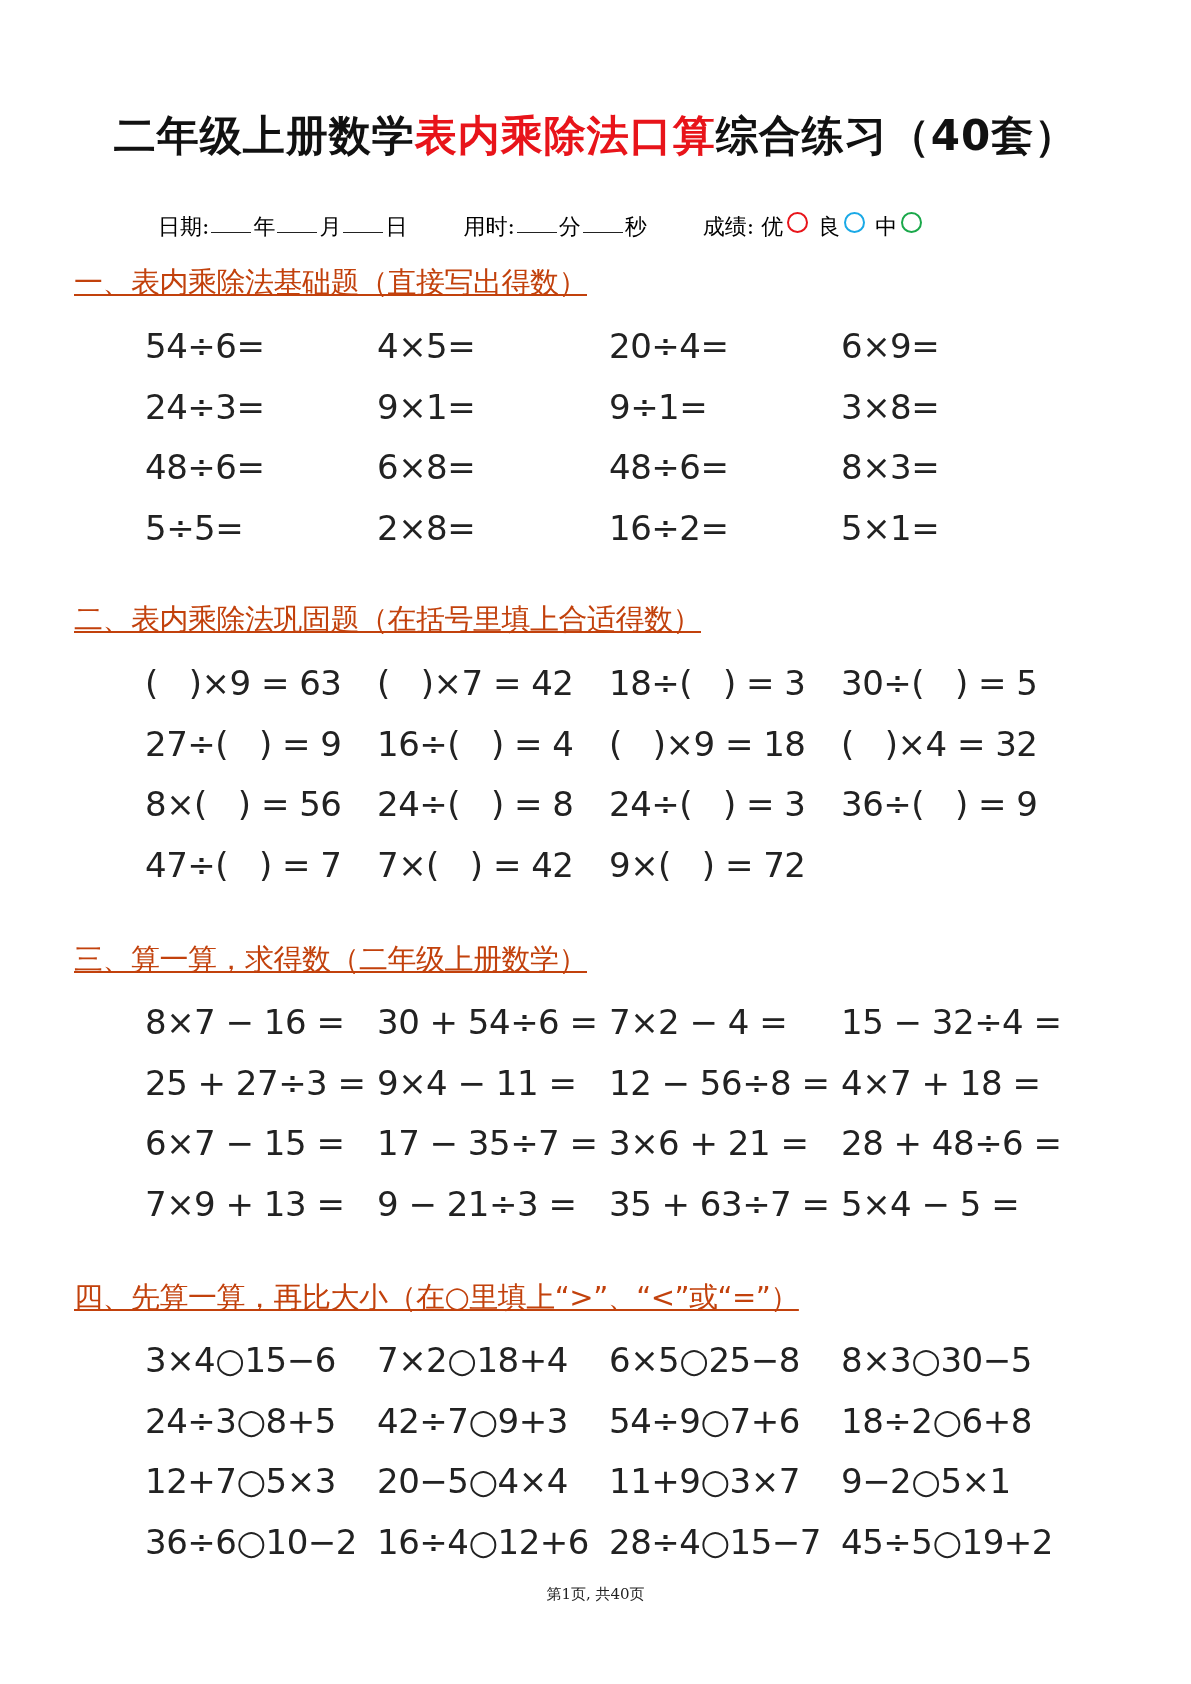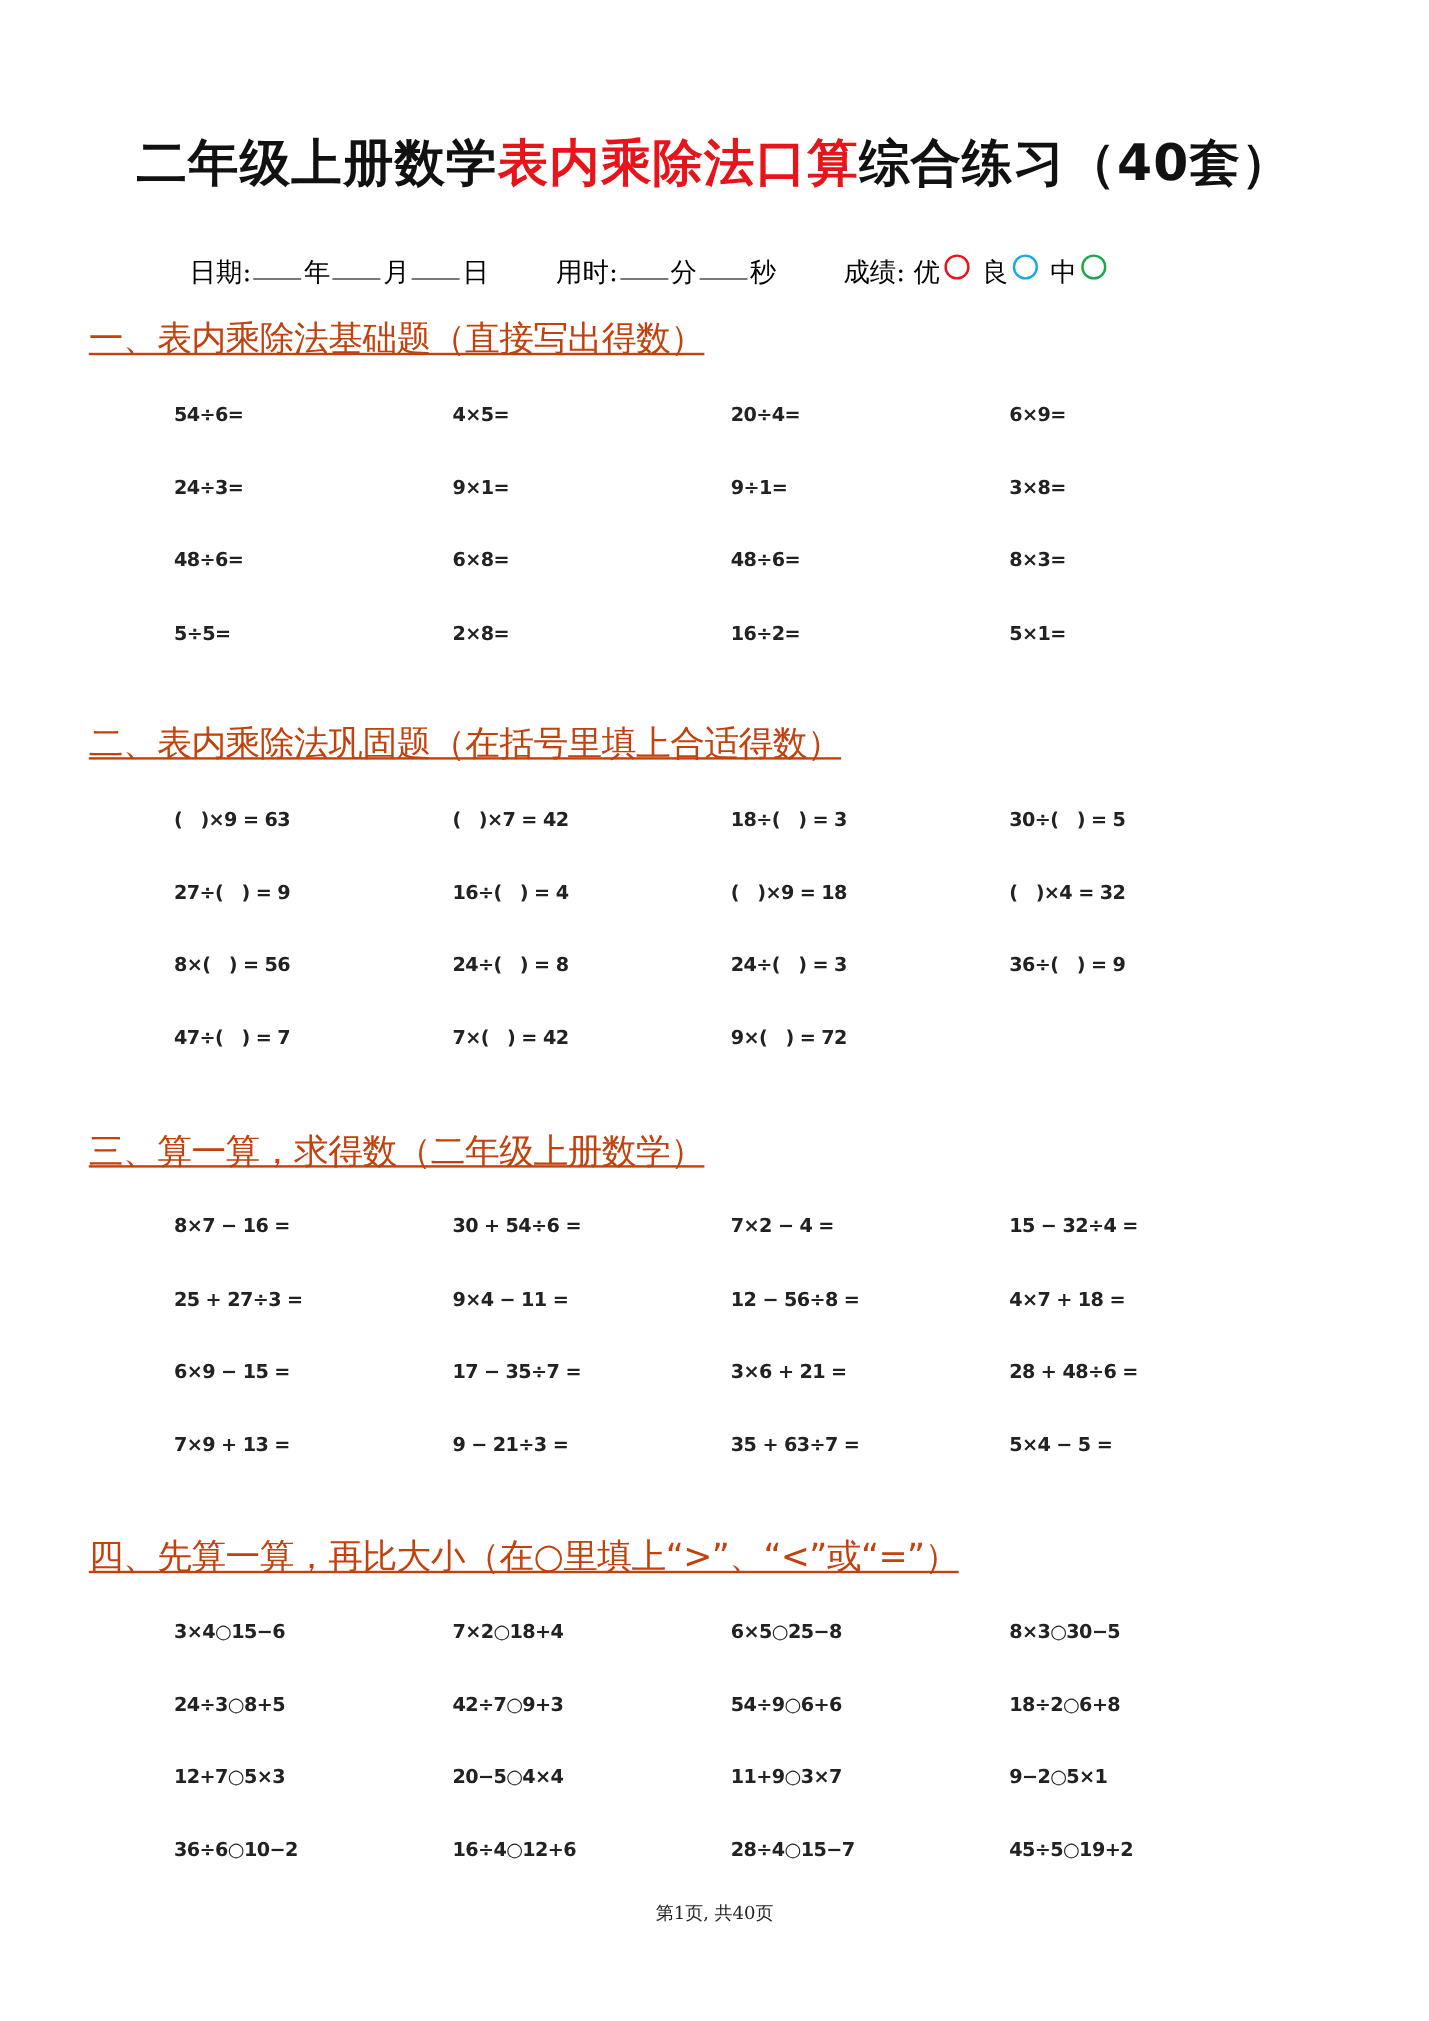--- a/index.html
+++ b/index.html
@@ -22,23 +22,22 @@
   .info .gap { display: inline-block; width: 56px; }
   .info .circ { display: inline-block; width: 17px; height: 17px; border-radius: 50%; border: 2px solid; margin: 0 10px 0 4px; vertical-align: -2px; }
   .section-title {
     position: absolute; left: 74px; font-size: 29px; color: #c2410c;
     font-family: "DejaVu Sans", sans-serif; letter-spacing: -0.5px; white-space: nowrap; text-decoration: underline;
   }
   .grid {
     position: absolute; left: 145px; width: 920px;
     display: grid; grid-template-columns: 232px 232px 232px 224px;
     grid-auto-rows: 60.5px;
-    font-family: "DejaVu Sans", sans-serif; font-size: 16px; color: #222;
+    font-family: "DejaVu Sans", sans-serif; font-size: 34px; color: #222;
     letter-spacing: -0.5px;
-    font-weight: bold;
   }
   .cell { white-space: pre; line-height: 32px; }
   .footer {
     position: absolute; top: 1585px; left: 0; width: 1191px; text-align: center;
     font-family: "DejaVu Serif", serif; font-size: 15px; color: #222;
   }
 </style>
 </head>
 <body>
 
@@ -104,39 +103,39 @@
 <div class="section-title" style="top:940px">三、算一算，求得数（二年级上册数学）</div>
 <div class="grid" style="top:1006px">
     <div class="cell">8×7 − 16 =</div>
     <div class="cell">30 + 54÷6 =</div>
     <div class="cell">7×2 − 4 =</div>
     <div class="cell">15 − 32÷4 =</div>
     <div class="cell">25 + 27÷3 =</div>
     <div class="cell">9×4 − 11 =</div>
     <div class="cell">12 − 56÷8 =</div>
     <div class="cell">4×7 + 18 =</div>
-    <div class="cell">6×9 − 15 =</div>
+    <div class="cell">6×7 − 15 =</div>
     <div class="cell">17 − 35÷7 =</div>
     <div class="cell">3×6 + 21 =</div>
     <div class="cell">28 + 48÷6 =</div>
     <div class="cell">7×9 + 13 =</div>
     <div class="cell">9 − 21÷3 =</div>
     <div class="cell">35 + 63÷7 =</div>
     <div class="cell">5×4 − 5 =</div>
   </div>
 
 <div class="section-title" style="top:1278px">四、先算一算，再比大小（在○里填上“&gt;”、“&lt;”或“=”）</div>
 <div class="grid" style="top:1344px">
     <div class="cell">3×4○15−6</div>
     <div class="cell">7×2○18+4</div>
     <div class="cell">6×5○25−8</div>
     <div class="cell">8×3○30−5</div>
     <div class="cell">24÷3○8+5</div>
     <div class="cell">42÷7○9+3</div>
-    <div class="cell">54÷9○6+6</div>
+    <div class="cell">54÷9○7+6</div>
     <div class="cell">18÷2○6+8</div>
     <div class="cell">12+7○5×3</div>
     <div class="cell">20−5○4×4</div>
     <div class="cell">11+9○3×7</div>
     <div class="cell">9−2○5×1</div>
     <div class="cell">36÷6○10−2</div>
     <div class="cell">16÷4○12+6</div>
     <div class="cell">28÷4○15−7</div>
     <div class="cell">45÷5○19+2</div>
   </div>

